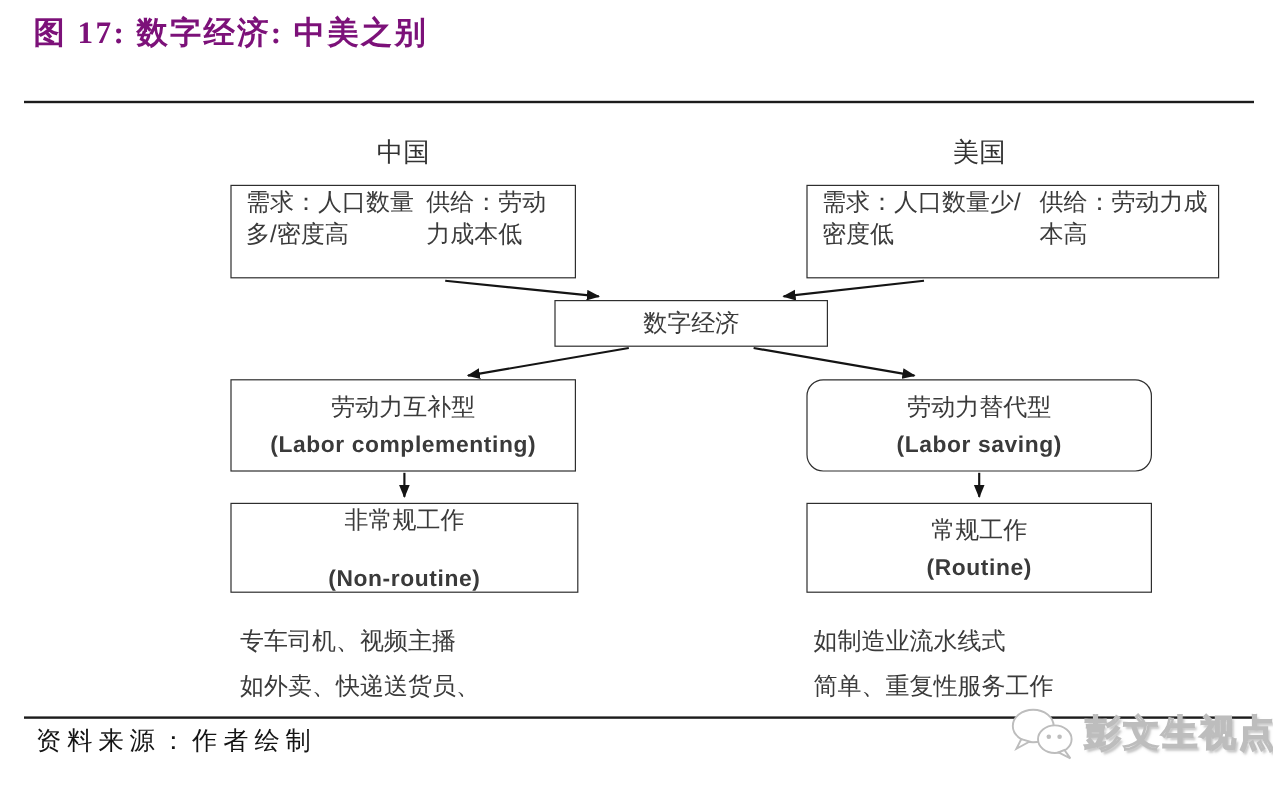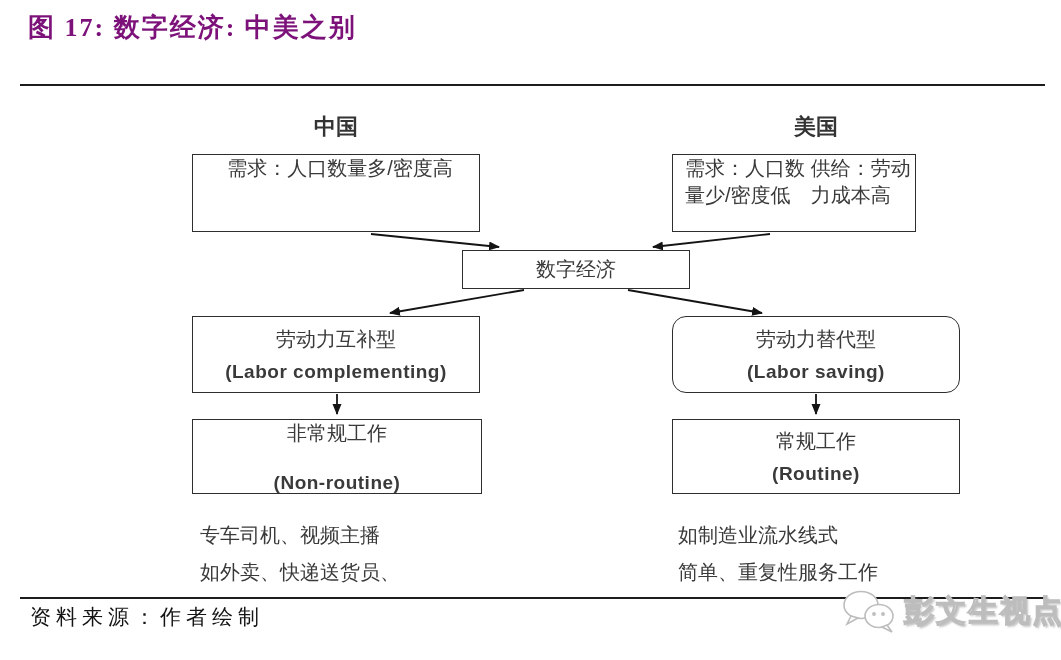--- a/index.html
+++ b/index.html
@@ -14,21 +14,21 @@
     font-weight:bold; font-size:26px; letter-spacing:2px;
     color:var(--title-color, #7C1179);
     white-space:nowrap;
   }
   .rule { position:absolute; left:20px; width:1025px; height:2px; background:#1c1c1c; }
   .rule.top { top:84px; }
   .rule.bottom { top:597px; z-index:1; }
 
   .col-header {
     position:absolute; top:112px; width:288px; text-align:center;
-    font-size:22px; color:#333333; font-weight:bold;
+    font-size:22px; color:#333333; font-weight:normal;
   }
   .box {
     position:absolute; box-sizing:border-box; background:#ffffff;
     border:1.5px solid var(--box-border, #2e2e2e);
     font-size:20px; color:#3a3a3a; z-index:2;
   }
   .box.kv {
     display:flex; flex-direction:row; justify-content:space-evenly;
     padding-left:12px; padding-right:4px;
   }
@@ -91,22 +91,23 @@
       <line x1="337" y1="394" x2="337" y2="414" marker-end="url(#ah)"></line>
       <line x1="816" y1="394" x2="816" y2="414" marker-end="url(#ah)"></line>
     </g>
   </svg>
 
   <div class="col-header" style="left:192px;">中国</div>
   <div class="col-header" style="left:672px;">美国</div>
 
   <div class="box kv" style="left:192px; top:154px; width:288px; height:78px;">
     <div>需求：人口数量多/密度高</div>
+    <div>供给：劳动力成本低</div>
   </div>
-  <div class="box kv" style="left:672px; top:154px; width:244px; height:78px;">
+  <div class="box kv" style="left:672px; top:154px; width:344px; height:78px;">
     <div>需求：人口数量少/密度低</div>
     <div>供给：劳动力成本高</div>
   </div>
 
   <div class="box single" style="left:462px; top:250px; width:228px; height:39px;">
     <div>数字经济</div>
   </div>
 
   <div class="box centered" style="left:192px; top:316px; width:288px; height:77px;">
     <div>劳动力互补型</div>

